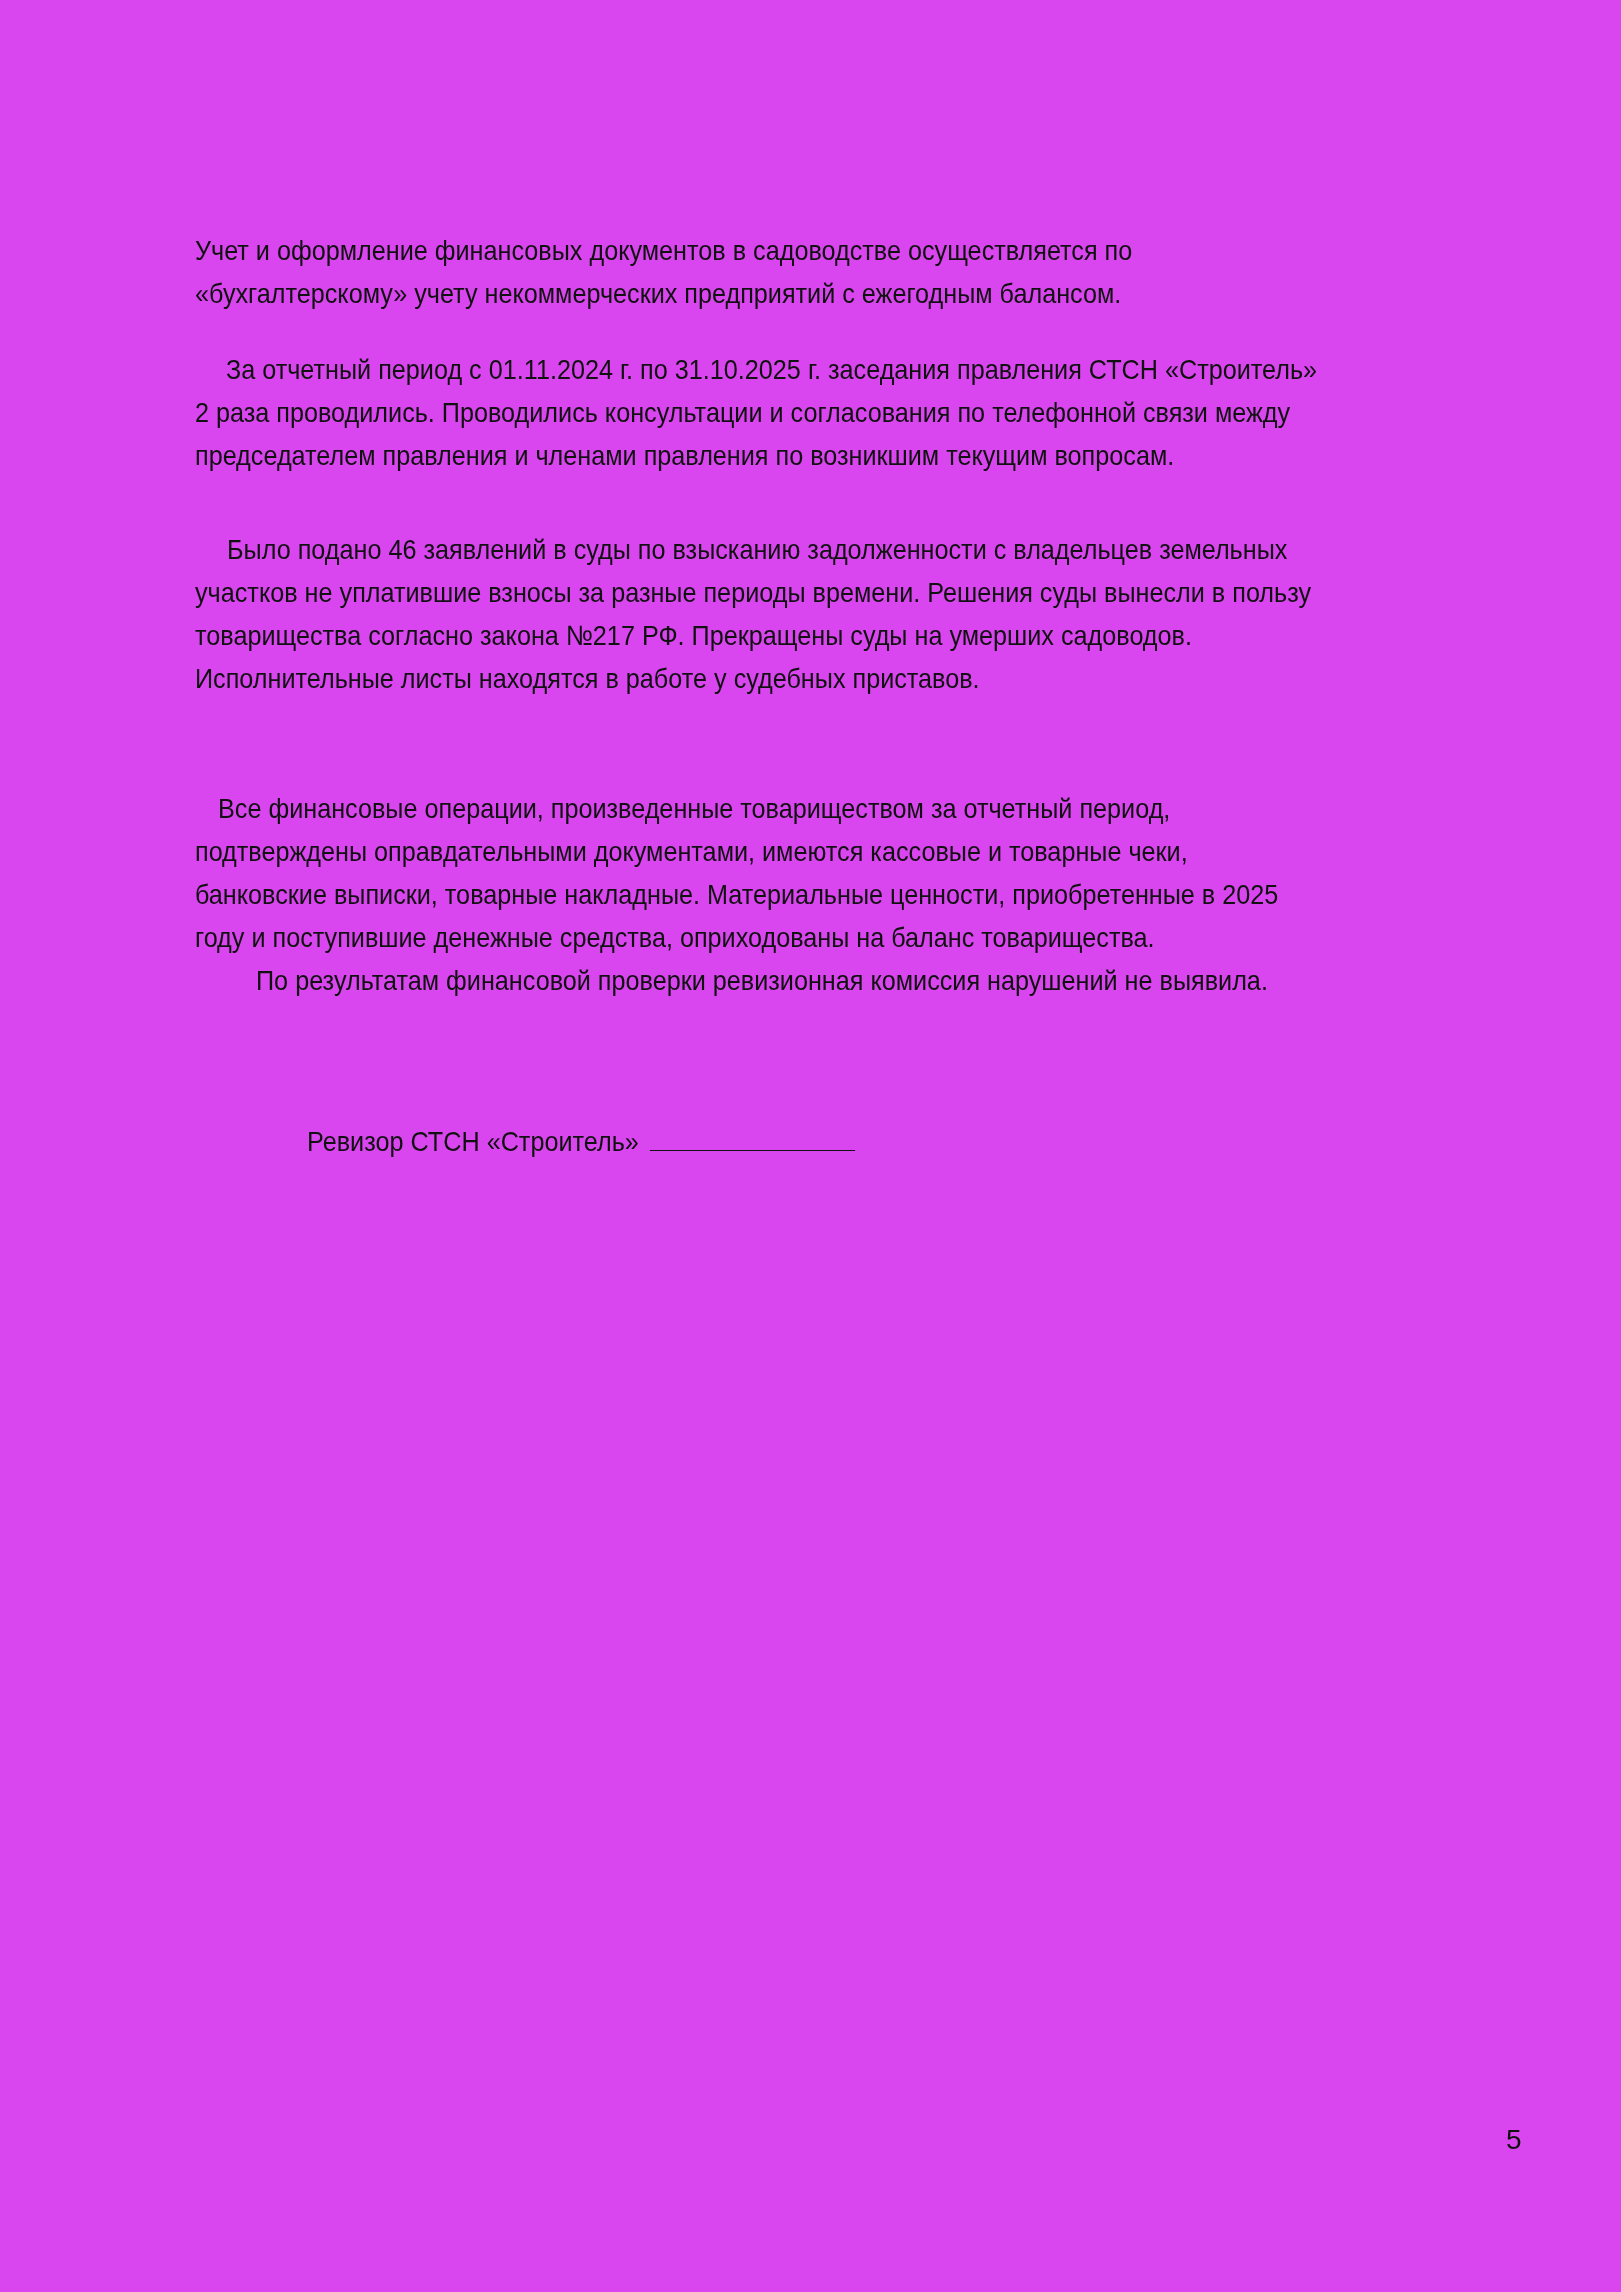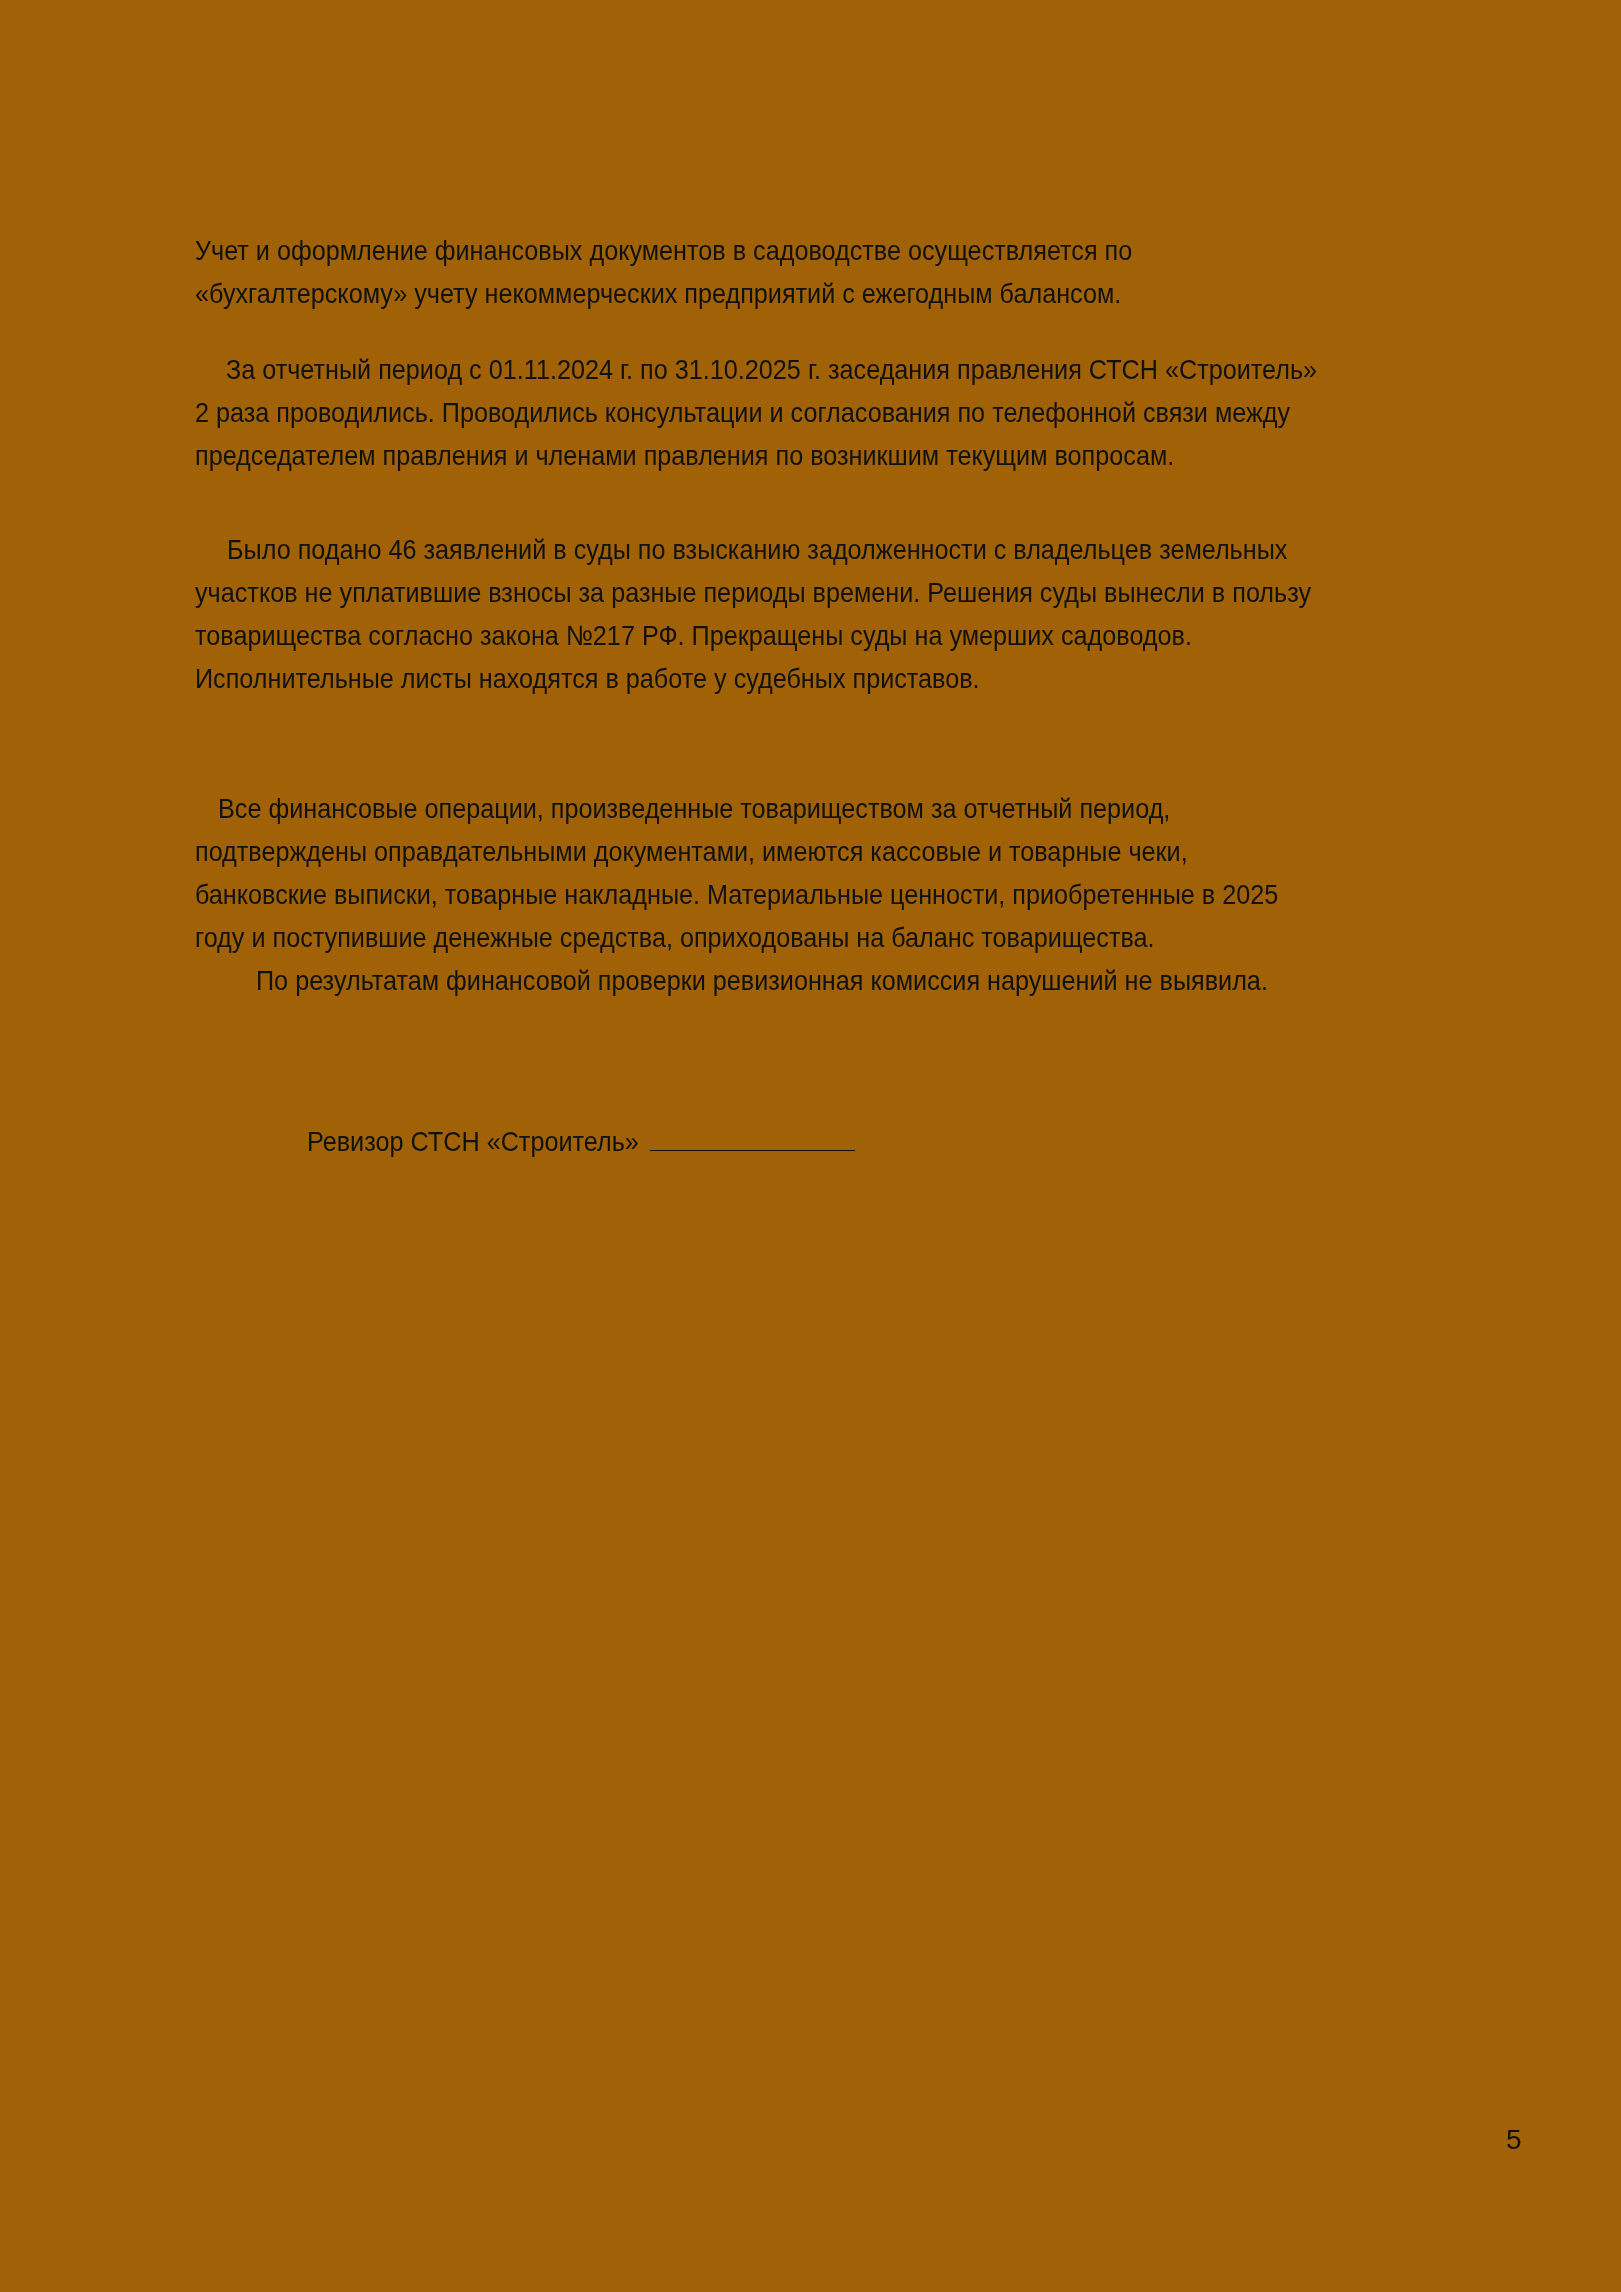--- a/index.html
+++ b/index.html
@@ -13,21 +13,21 @@
       position: relative;
       overflow: hidden;
       font-family: "Liberation Sans", sans-serif;
       color: #111111;
     }
     .page {
       position: absolute;
       left: 0; top: 0;
       width: 1621px;
       height: 2293px;
-      background: #a16207;
+      background: #d946ef;
     }
     .line {
       position: absolute;
       left: 195px;
       white-space: nowrap;
       font-size: 28px;
       line-height: 32px;
       transform-origin: left top;
       transform: scaleX(0.90);
       letter-spacing: 0px;

